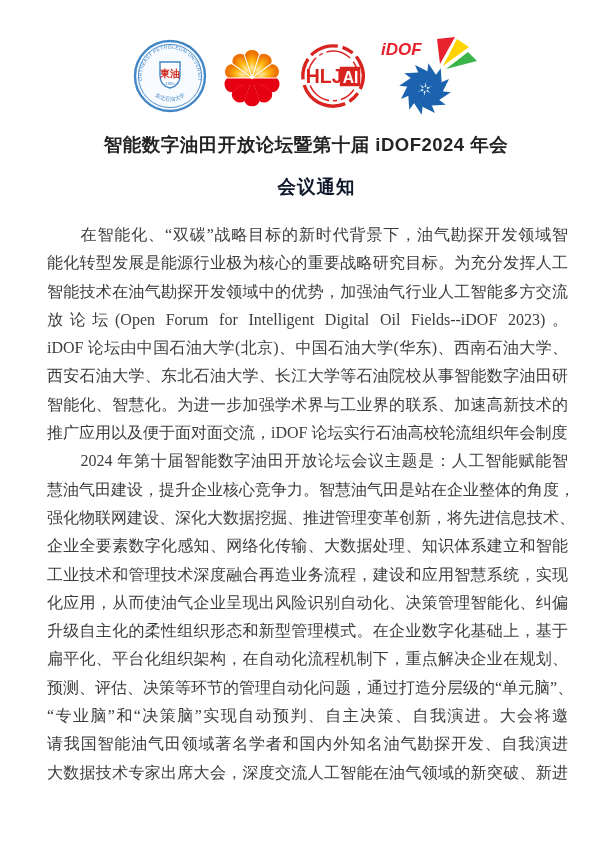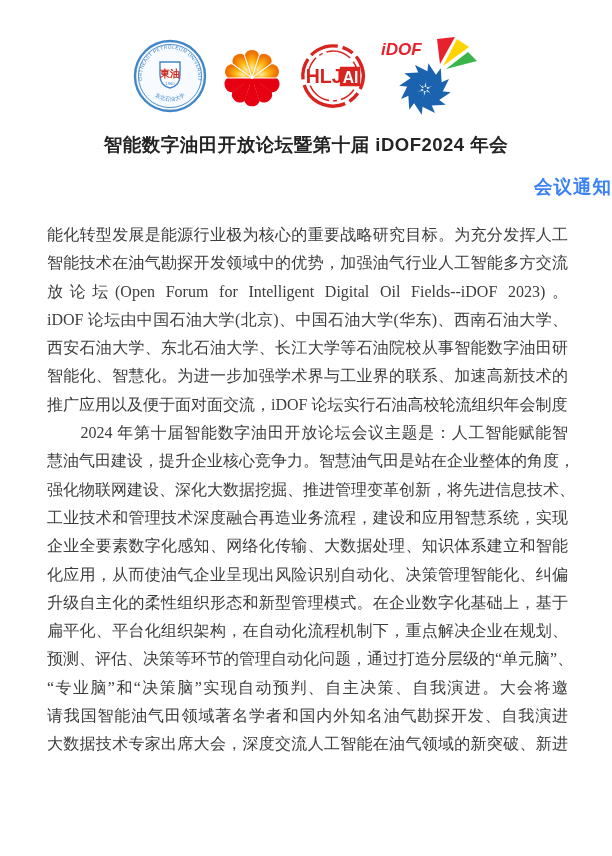--- a/index.html
+++ b/index.html
@@ -24,26 +24,26 @@
     text-align: center;
     font-family: "Liberation Sans", "DejaVu Sans", sans-serif;
     font-weight: 700;
     font-size: 18.5px;
     line-height: 27px;
     color: #242424;
     letter-spacing: 0.5px;
   }
   .subtitle {
     margin: 10px 0 0;
-    text-align: right;
+    text-align: center;
     font-family: "Liberation Sans", "DejaVu Sans", sans-serif;
     font-weight: 700;
     font-size: 18.5px;
     line-height: 26px;
-    color: #3b82f6;
+    color: #0f172a;
     letter-spacing: 1px;
     padding-left: 21px;
   }
   .doc-body {
     margin-top: 21px;
     padding: 0 44px 0 47px;
     color: #3c3c3c;
     font-family: "Liberation Serif", "DejaVu Serif", serif;
     font-size: 16px;
     line-height: 28.3px;
@@ -143,34 +143,35 @@
         <circle r="2.2"></circle>
       </g>
     </svg>
   </div>
 
   <h1 class="title">智能数字油田开放论坛暨第十届 iDOF2024 年会</h1>
   <h2 class="subtitle">会议通知</h2>
 
   <div class="doc-body">
     <div class="para">
+      <div class="line indent">在智能化、“双碳”战略目标的新时代背景下，油气勘探开发领域智</div>
       <div class="line">能化转型发展是能源行业极为核心的重要战略研究目标。为充分发挥人工</div>
       <div class="line">智能技术在油气勘探开发领域中的优势，加强油气行业人工智能多方交流</div>
       <div class="line">放论坛(Open Forum for Intelligent Digital Oil Fields--iDOF 2023)。</div>
       <div class="line">iDOF 论坛由中国石油大学(北京)、中国石油大学(华东)、西南石油大学、</div>
       <div class="line">西安石油大学、东北石油大学、长江大学等石油院校从事智能数字油田研</div>
       <div class="line">智能化、智慧化。为进一步加强学术界与工业界的联系、加速高新技术的</div>
       <div class="line">推广应用以及便于面对面交流，iDOF 论坛实行石油高校轮流组织年会制度。</div>
     </div>
     <div class="para">
       <div class="line indent">2024 年第十届智能数字油田开放论坛会议主题是：人工智能赋能智</div>
       <div class="line">慧油气田建设，提升企业核心竞争力。智慧油气田是站在企业整体的角度，</div>
       <div class="line">强化物联网建设、深化大数据挖掘、推进管理变革创新，将先进信息技术、</div>
+      <div class="line">企业全要素数字化感知、网络化传输、大数据处理、知识体系建立和智能</div>
       <div class="line">工业技术和管理技术深度融合再造业务流程，建设和应用智慧系统，实现</div>
-      <div class="line">企业全要素数字化感知、网络化传输、大数据处理、知识体系建立和智能</div>
       <div class="line">化应用，从而使油气企业呈现出风险识别自动化、决策管理智能化、纠偏</div>
       <div class="line">升级自主化的柔性组织形态和新型管理模式。在企业数字化基础上，基于</div>
       <div class="line">扁平化、平台化组织架构，在自动化流程机制下，重点解决企业在规划、</div>
       <div class="line">预测、评估、决策等环节的管理自动化问题，通过打造分层级的“单元脑”、</div>
       <div class="line">“专业脑”和“决策脑”实现自动预判、自主决策、自我演进。大会将邀</div>
       <div class="line">请我国智能油气田领域著名学者和国内外知名油气勘探开发、自我演进</div>
       <div class="line">大数据技术专家出席大会，深度交流人工智能在油气领域的新突破、新进</div>
     </div>
   </div>
 

